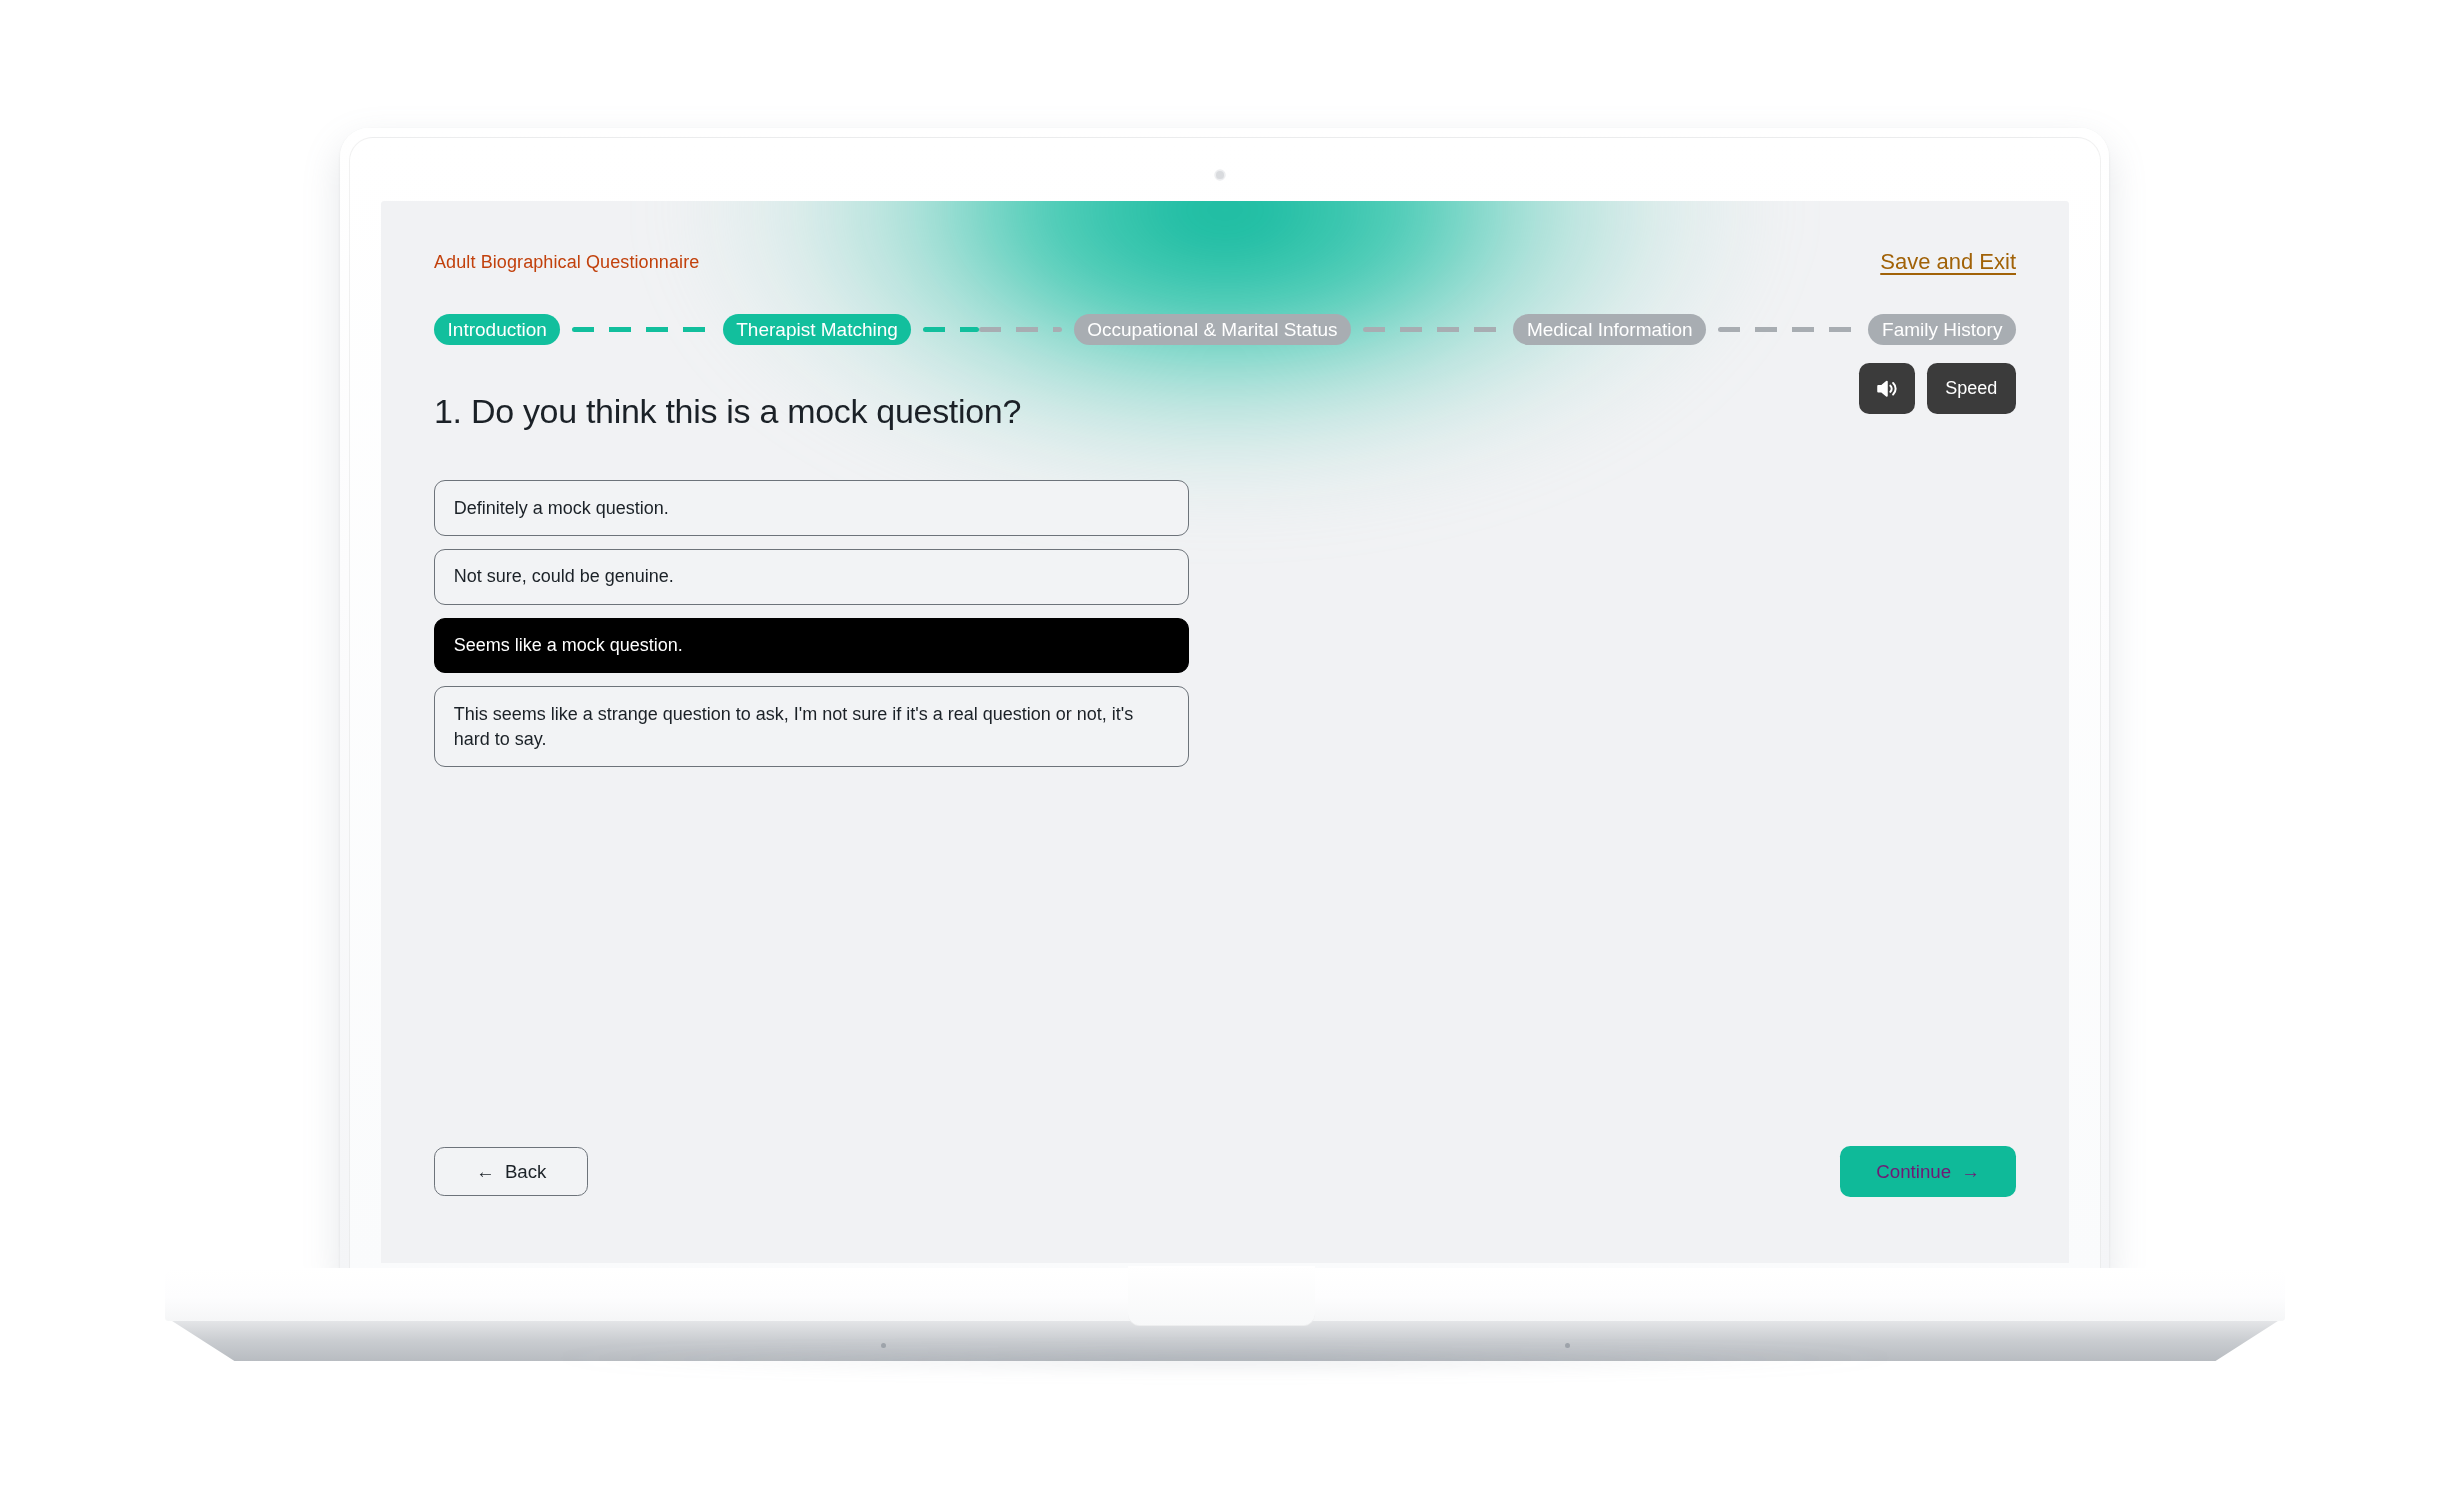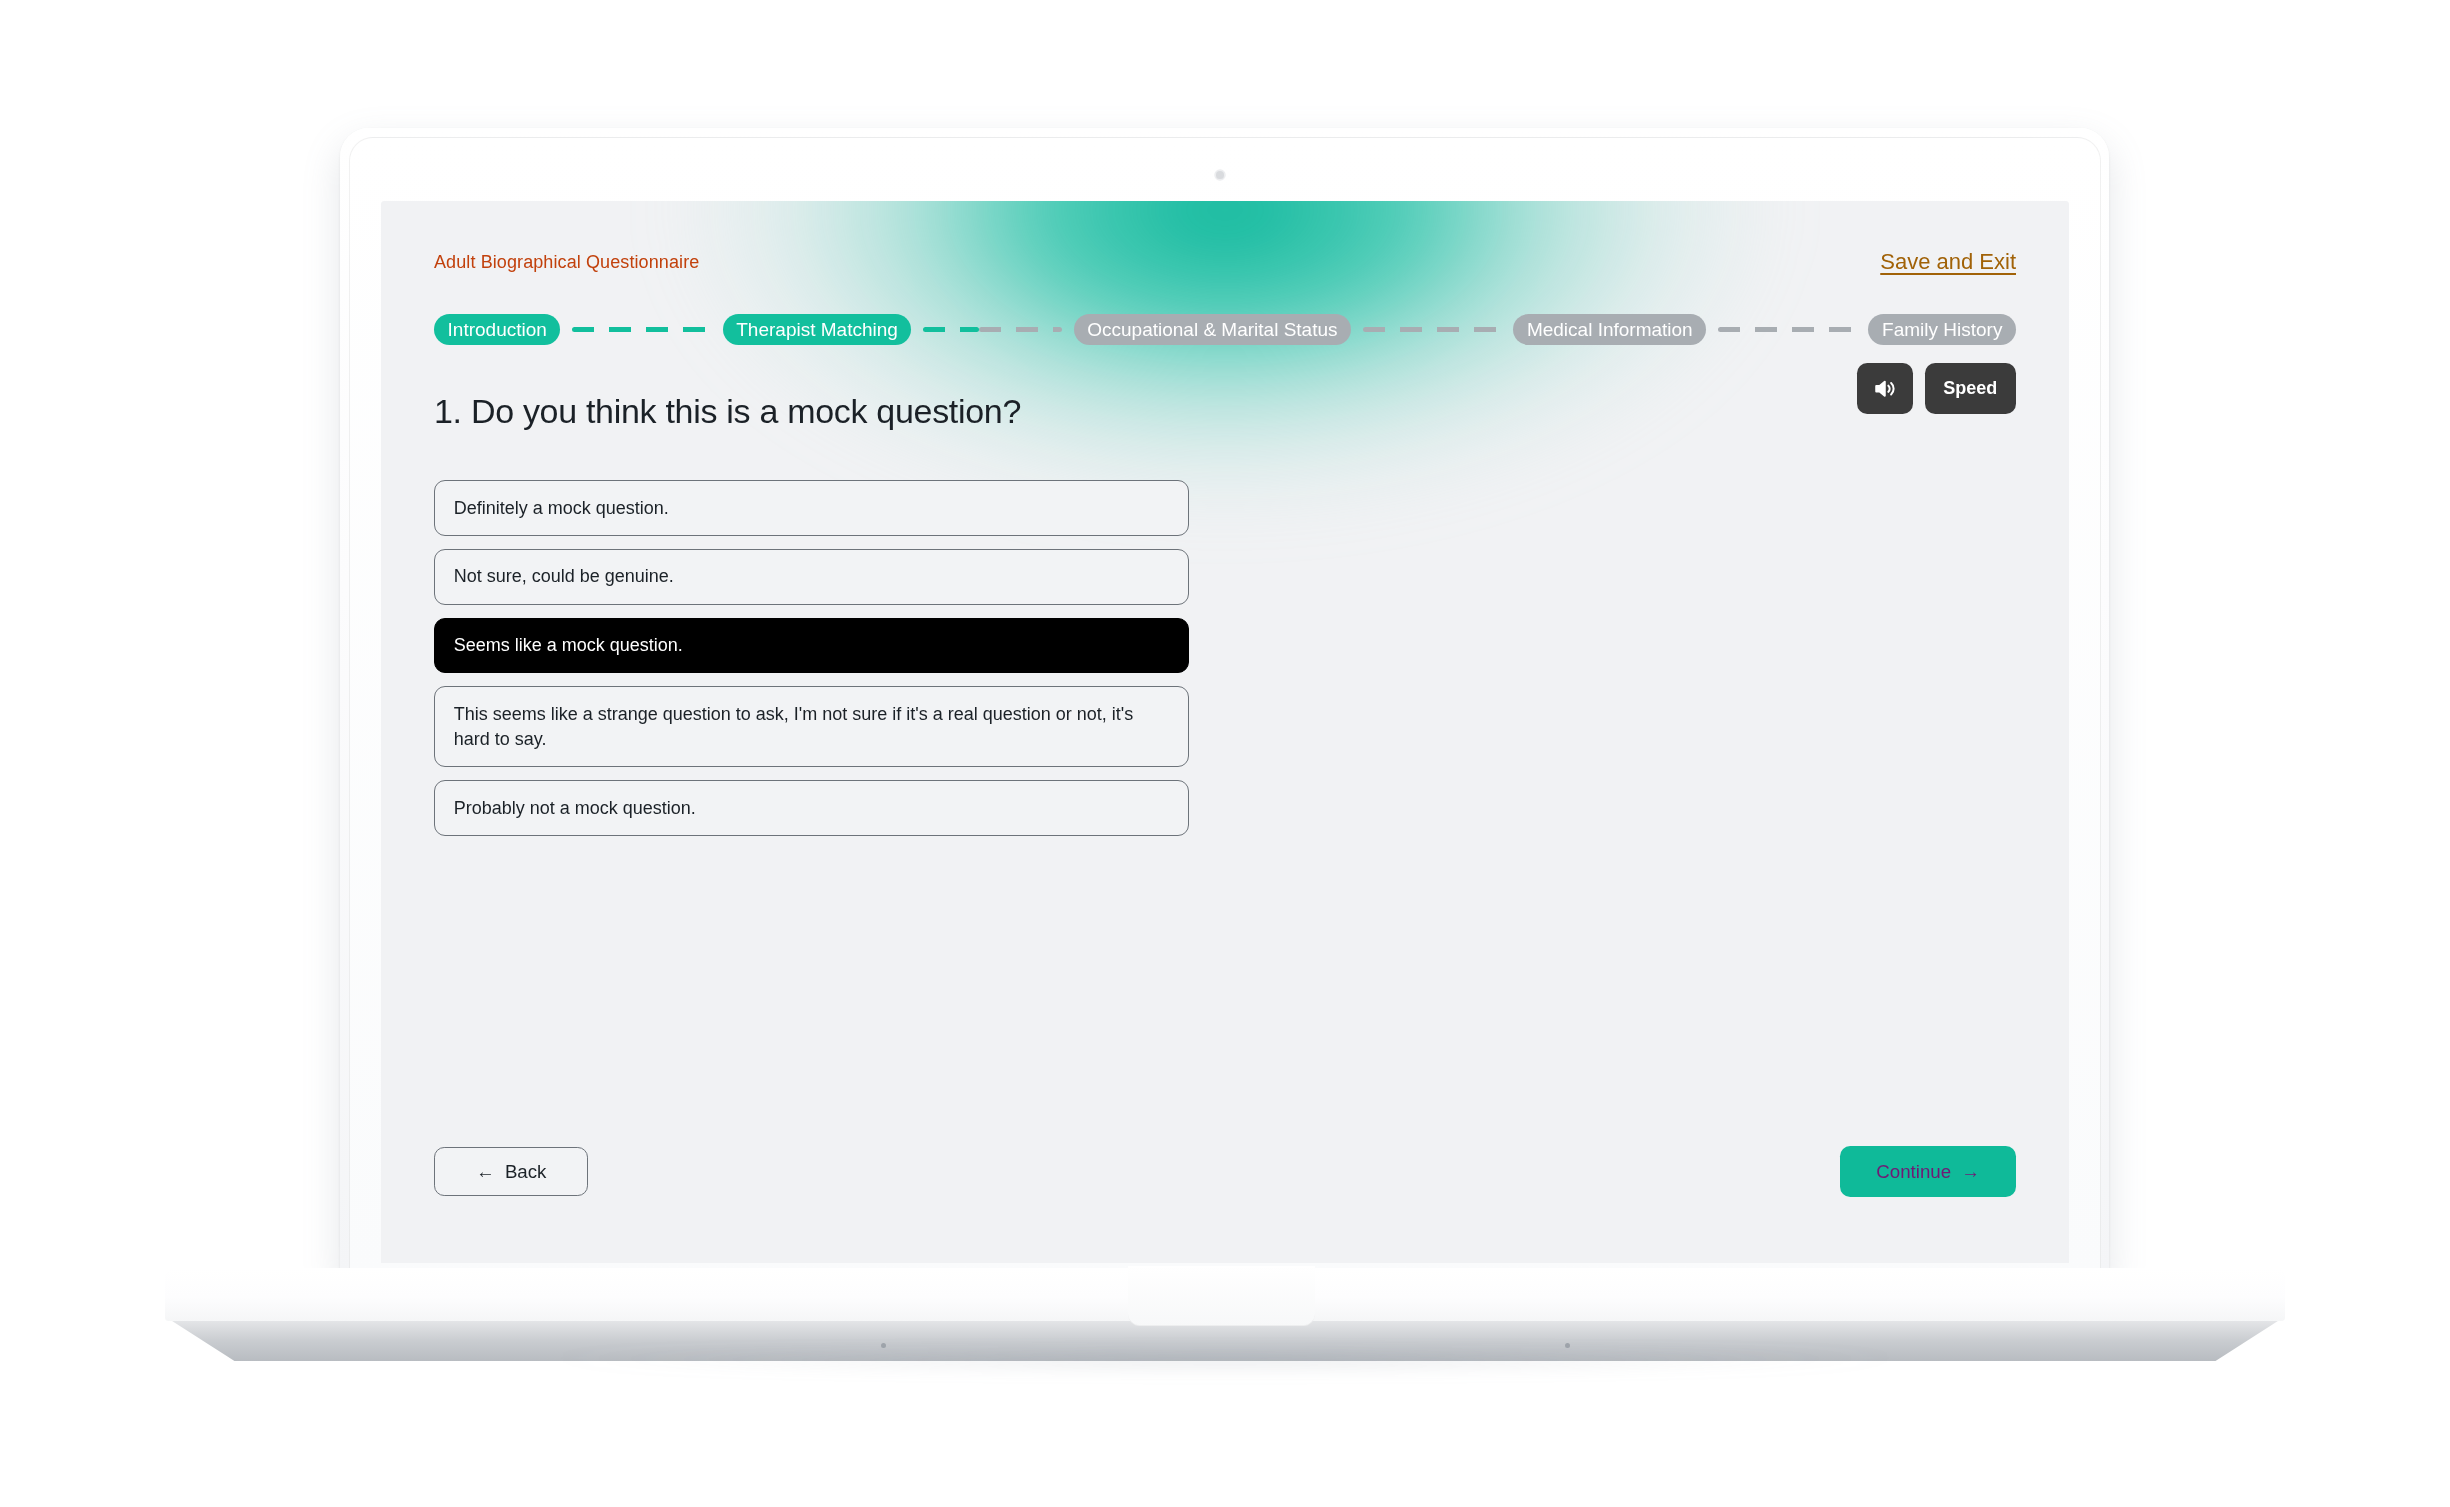--- a/index.html
+++ b/index.html
@@ -192,21 +192,20 @@
     display: flex;
     align-items: center;
     justify-content: center;
     color: #ffffff;
     cursor: pointer;
   }
   .ctrl-btn.icon-btn { width: 56px; }
   .ctrl-btn.speed-btn {
     padding: 0 18.7px;
     font-size: 18px;
-    font-weight: bold;
   }
   .ctrl-btn svg { display: block; }
 
   
   .options {
     margin-top: 49px;
     display: flex;
     flex-direction: column;
     gap: 13px;
     width: 755px;
@@ -374,21 +373,20 @@
             <div class="ctrl-btn speed-btn">Speed</div>
           </div>
           <h1 class="question-title">1. Do you think this is a mock question?</h1>
         </div>
 
         <div class="options">
           <div class="option">Definitely a mock question.</div>
           <div class="option">Not sure, could be genuine.</div>
           <div class="option selected">Seems like a mock question.</div>
           <div class="option">This seems like a strange question to ask, I'm not sure if it's a real question or not, it's hard to say.</div>
-          <div class="option">Probably not a mock question.</div>
         </div>
 
         <div class="footer-nav">
           <div class="btn-back">
             <span>←</span>
             <span>Back</span>
           </div>
           <div class="btn-continue">
             <span>Continue</span>
             <span>→</span>

